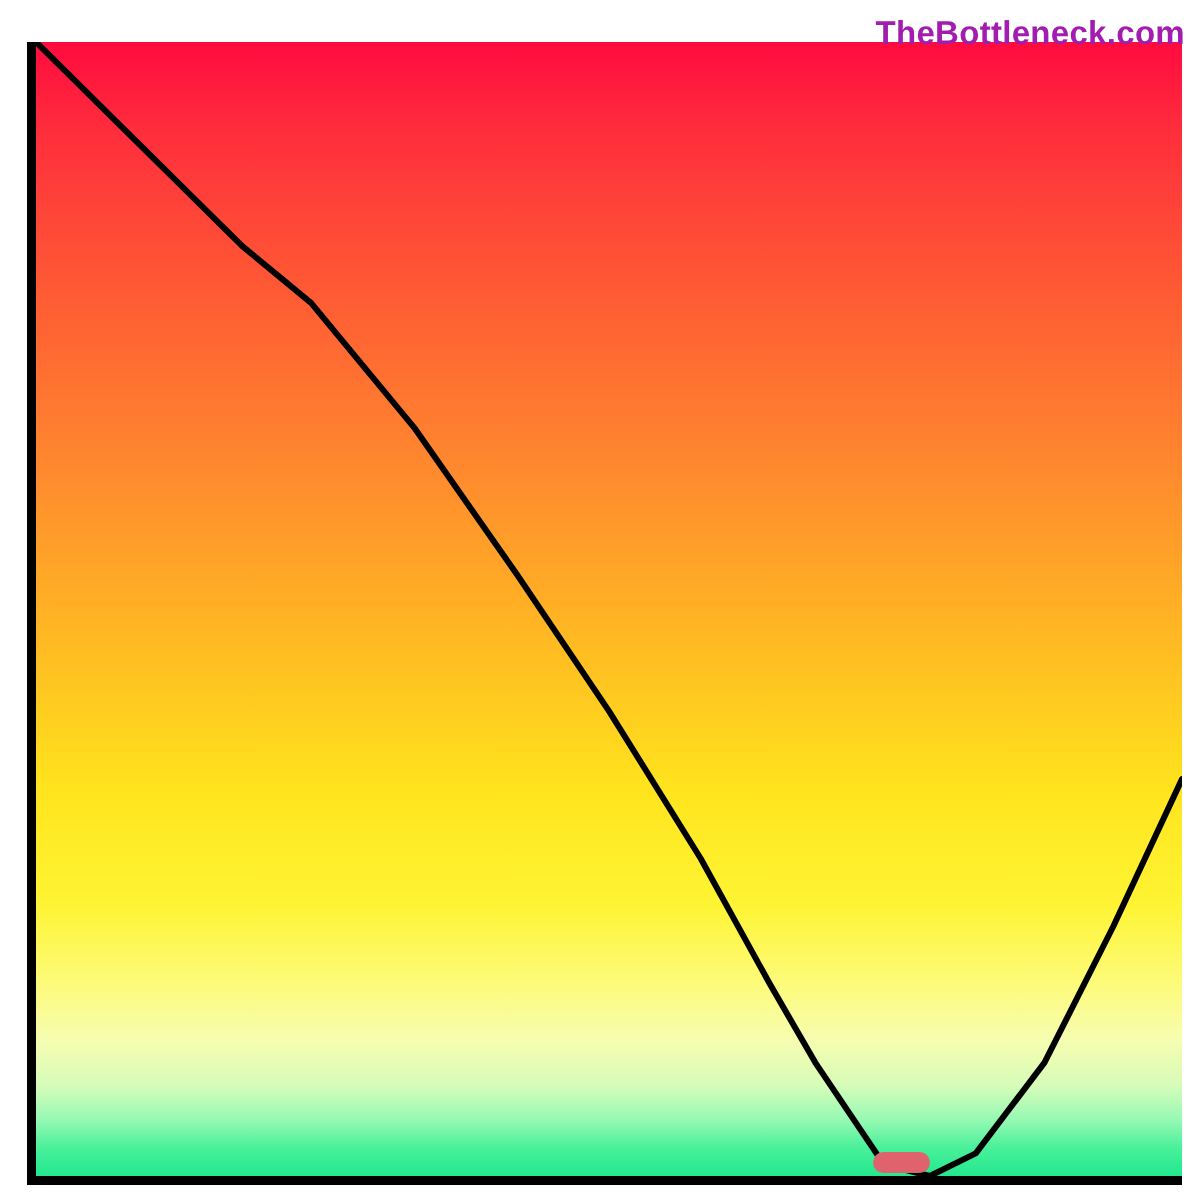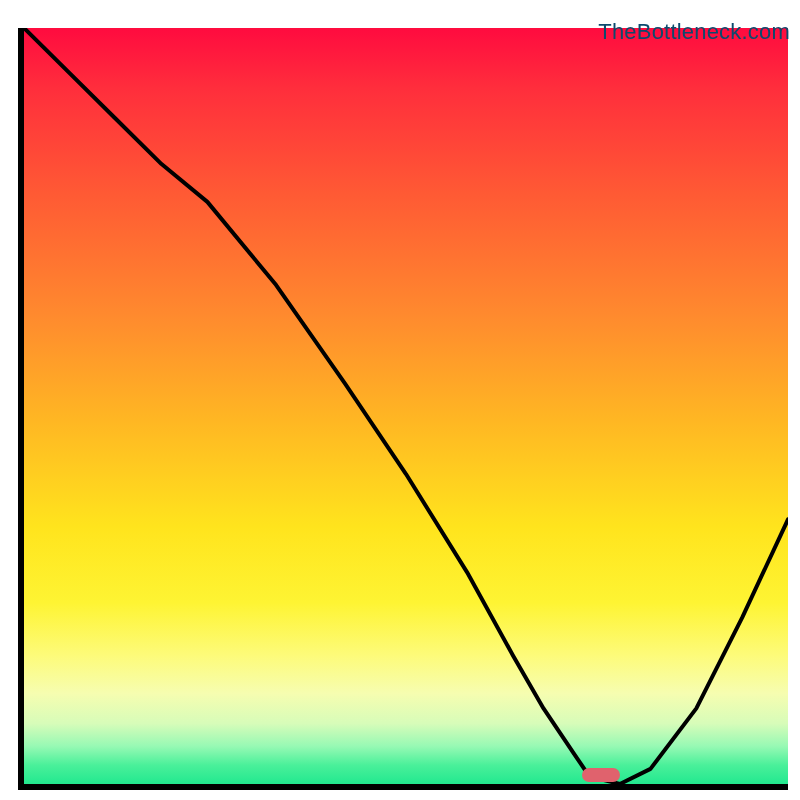--- a/index.html
+++ b/index.html
@@ -10,25 +10,25 @@
     background: #ffffff;
     font-family: Arial, Helvetica, sans-serif;
   }
   .container {
     position: relative;
     width: 800px;
     height: 800px;
   }
   .watermark {
     position: absolute;
-    top: 19px;
+    top: 9px;
     right: 10px;
     font-size: 22px;
-    font-weight: 400;
-    color: #0c4a6e;
+    font-weight: 700;
+    color: #a21caf;
     letter-spacing: 0.2px;
     z-index: 5;
   }
   .plot-frame {
     position: absolute;
     left: 18px;
     top: 28px;
     width: 764px;   
     height: 756px;  
     border-left: 6px solid #000;

